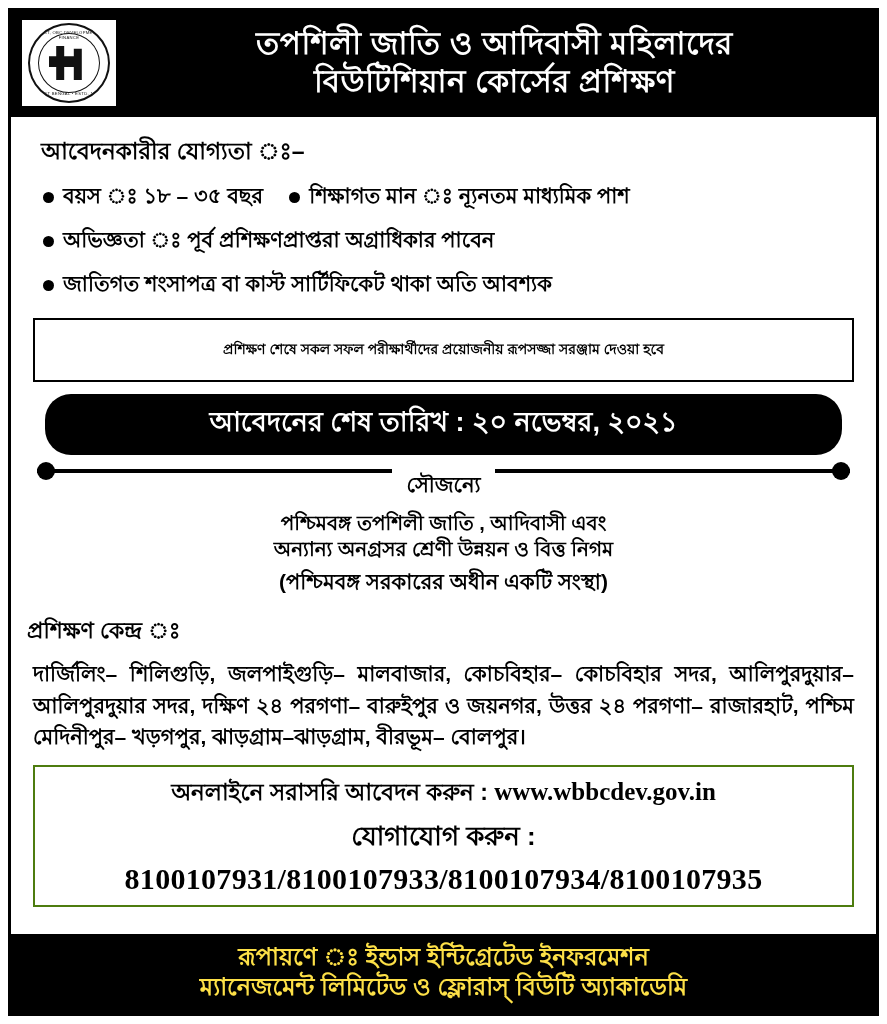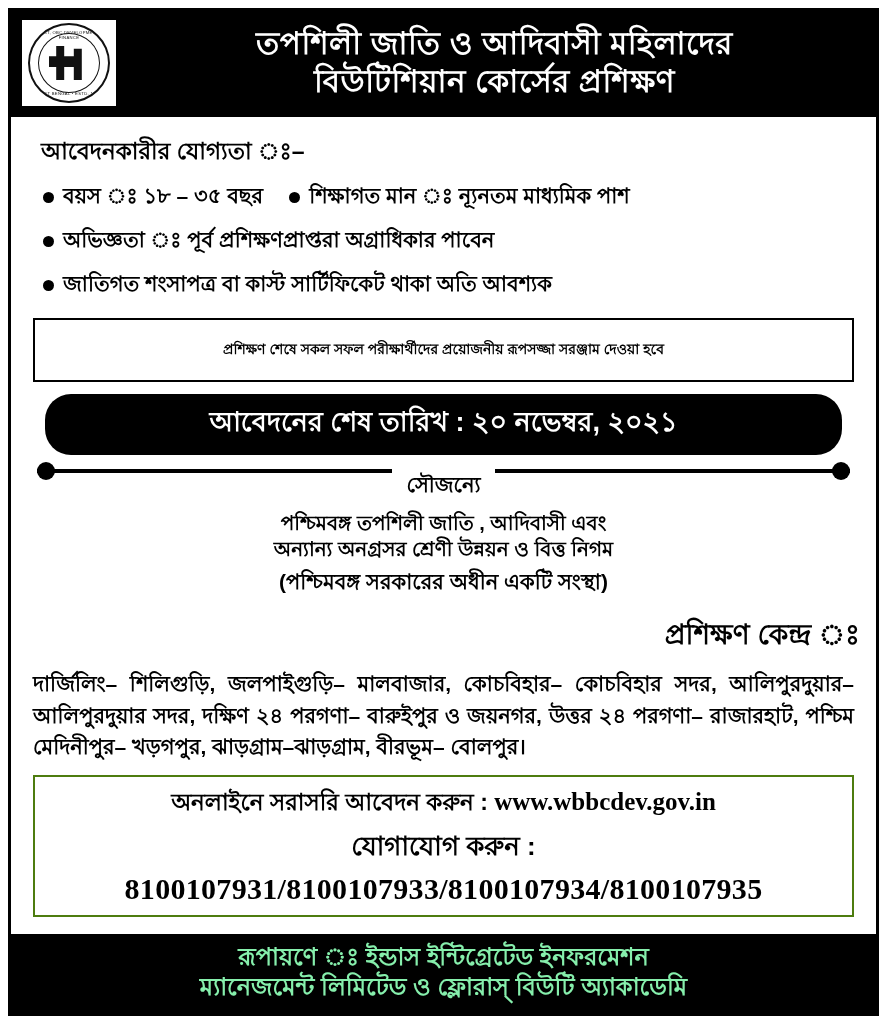--- a/index.html
+++ b/index.html
@@ -190,22 +190,22 @@
     line-height: 1.3;
     margin-top: 6px;
   }
   .org-sub {
     text-align: center;
     font-size: 21px;
     font-weight: bold;
     margin-top: 4px;
   }
   .centers-title {
-    text-align: right;
-    font-size: 28px;
+    text-align: left;
+    font-size: 22px;
     font-weight: bold;
     margin-top: 12px;
   }
   .centers-body {
     font-size: 21px;
     font-weight: bold;
     line-height: 1.5;
     text-align: justify;
     margin: 8px 6px 0 6px;
   }
@@ -233,21 +233,21 @@
     font-size: 30px;
     font-weight: bold;
     font-family: "Liberation Serif", serif;
     margin-top: 2px;
     letter-spacing: .3px;
   }
 
   
   .footer {
     background: #000;
-    color: #86efac;
+    color: #fde047;
     text-align: center;
     padding: 8px 8px 10px 8px;
     line-height: 1.28;
   }
   .footer div {
     font-size: 24px;
     font-weight: bold;
   }
 </style>
 </head>

